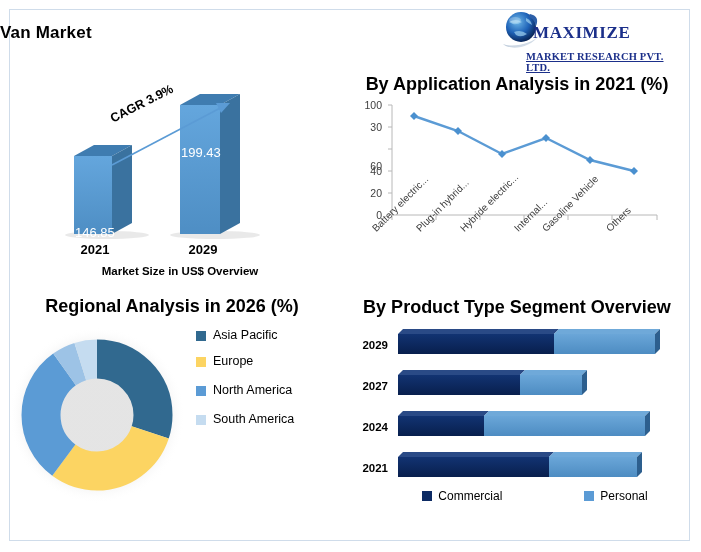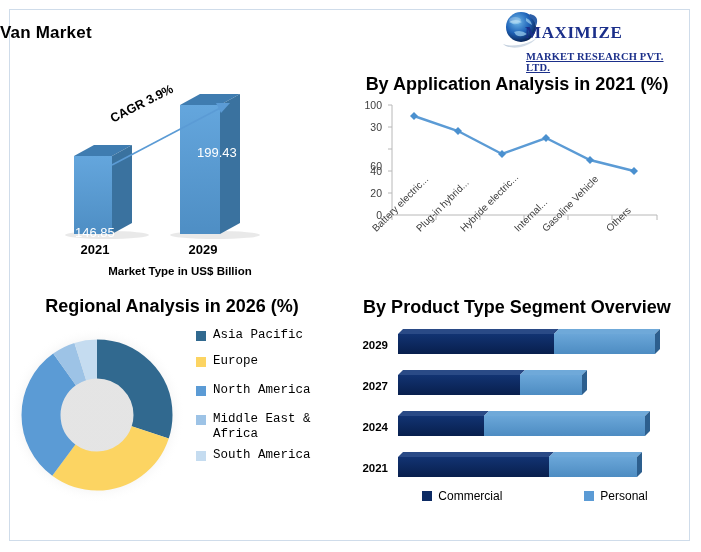--- a/index.html
+++ b/index.html
@@ -21,21 +21,21 @@
   .page-title{
     position:absolute;left:0;top:11px;width:574px;
     text-align:left;
     font-size:17px;font-weight:bold;letter-spacing:.2px;margin-top:12px;
   }
   .logo{
     position:absolute;left:497px;top:8px;width:190px;height:48px;
   }
   .logo-globe{position:absolute;left:3px;top:0px;width:44px;height:44px;}
   .logo-text1{
-    position:absolute;left:28px;top:15px;
+    position:absolute;left:36px;top:15px;
     font-family:"Liberation Serif", serif;
     font-size:17px;font-weight:bold;letter-spacing:.6px;color:#1b2f8a;
   }
   .logo-text2{
     position:absolute;left:29px;top:43px;
     font-family:"Liberation Serif", serif;
     font-size:10.5px;font-weight:bold;letter-spacing:.2px;color:#1b2f8a;text-decoration:underline;
   }
 
   
@@ -67,21 +67,21 @@
     position:absolute;
     font-size:10px;color:#404040;
     transform:rotate(-45deg);
     transform-origin:left top;
     white-space:nowrap;
   }
 
   
   #donut{position:absolute;left:10px;top:320px;width:175px;height:190px;}
   #donut-legend{position:absolute;left:196px;top:328px;width:150px;}
-  .lg-row{display:flex;align-items:flex-start;margin-bottom:11px;font-family:Liberation Mono, monospace;}
+  .lg-row{display:flex;align-items:flex-start;margin-bottom:11px;}
   .lg-sw{width:10px;height:10px;margin-right:7px;margin-top:3px;flex:none;}
   .lg-tx{font-size:12.5px;line-height:15px;}
 
   
   #barchart{position:absolute;left:352px;top:318px;width:330px;height:190px;}
   .yr-label{position:absolute;font-size:11.5px;font-weight:bold;text-align:right;width:36px;}
   .bar-legend{position:absolute;left:352px;top:489px;width:330px;
      display:flex;justify-content:center;gap:46px;font-size:12px;}
   .bl-item{display:flex;align-items:center;margin-left:36px;}
   .bl-sw{width:10px;height:10px;margin-right:6px;}
@@ -147,32 +147,32 @@
     </g>
 
     <line x1="72" y1="80" x2="186" y2="20" stroke="#5b9bd5" stroke-width="1.6"></line>
     <polygon points="190,18 176,18 181,28" fill="#5b9bd5"></polygon>
   </svg>
 
   
   <div style="position:absolute;left:35px;top:140px;width:38px;text-align:left;
               color:#fff;font-size:13px;">146.85</div>
   <div style="position:absolute;left:141px;top:60px;width:40px;text-align:left;
-              color:#fff;font-size:13px;padding-left:16px;">199.43</div>
+              color:#fff;font-size:13px;">199.43</div>
 
   
   <div style="position:absolute;left:68px;top:28px;font-size:12.5px;font-weight:bold;
               transform:rotate(-27deg);transform-origin:left top;white-space:nowrap;">CAGR 3.9%</div>
 
   
   <div class="cat-label" style="left:20px;top:157px;width:70px;">2021</div>
   <div class="cat-label" style="left:128px;top:157px;width:70px;">2029</div>
 </div>
 
-<div class="axis-title">Market Type in US$ Billion</div>
+<div class="axis-title">Market Size in US$ Overview</div>
 
 <div class="sec-title" id="t-app">By Application Analysis in 2021 (%)</div>
 
 <div id="linechart">
 
   <div class="ytick" style="left:0px;top:9px;">100</div>
   <div class="ytick" style="left:0px;top:31px;">30</div>
   <div class="ytick" style="left:0px;top:70px;">60</div>
   <div class="ytick" style="left:0px;top:75px;">40</div>
   <div class="ytick" style="left:0px;top:97px;">20</div>
@@ -250,24 +250,20 @@
     <span class="lg-tx">Asia Pacific</span>
   </div>
   <div class="lg-row" style="margin-bottom:14px">
     <span class="lg-sw" style="background:#fcd462"></span>
     <span class="lg-tx">Europe</span>
   </div>
   <div class="lg-row" style="margin-bottom:14px">
     <span class="lg-sw" style="background:#5b9bd5"></span>
     <span class="lg-tx">North America</span>
   </div>
-  <div class="lg-row" style="margin-bottom:6px">
-    <span class="lg-sw" style="background:#9dc3e6"></span>
-    <span class="lg-tx" style="max-width:115px">Middle East &amp; Africa</span>
-  </div>
   <div class="lg-row">
     <span class="lg-sw" style="background:#c5dcf0"></span>
     <span class="lg-tx">South America</span>
   </div>
 </div>
 
 <div class="sec-title" id="t-prod">By Product Type Segment Overview</div>
 
 <div id="barchart">
   

